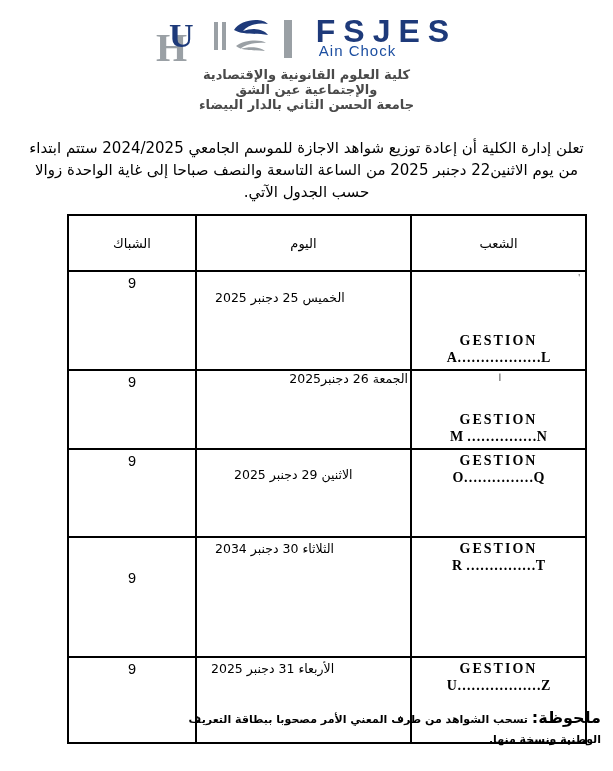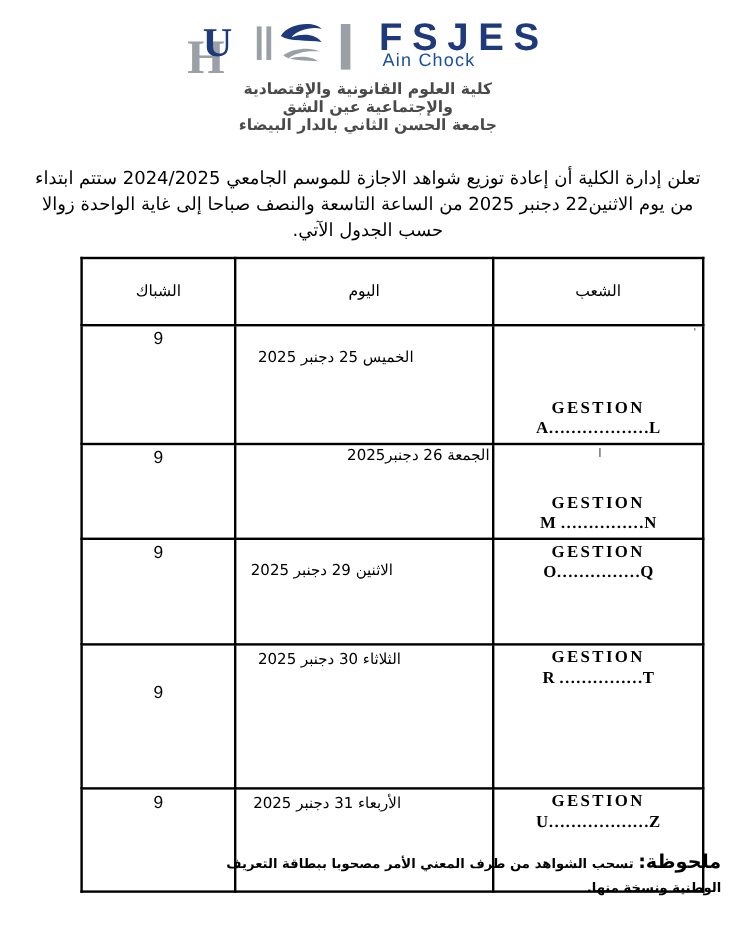--- a/index.html
+++ b/index.html
@@ -52,21 +52,21 @@
   .corner-mark { position:absolute; font-size:10px; color:#444; font-weight:normal; }
   tr.r0 .corner-mark { top:0; right:5px; }
   tr.r1 .corner-mark { top:1px; left:50%; }
 
   tr.r0 td.cell-sections, tr.r1 td.cell-sections { vertical-align:bottom; padding-bottom:3px; }
   tr.r2 td.cell-sections, tr.r3 td.cell-sections, tr.r4 td.cell-sections { vertical-align:top; padding-top:3px; }
 
   td.cell-day { font-size:12.5px; vertical-align:top; text-align:right; direction:rtl; }
   tr.r0 td.cell-day { padding-top:18px; padding-left:18px; text-align:left; }
   tr.r1 td.cell-day { padding:0 2px 0 0; }
-  tr.r2 td.cell-day { padding-top:17px; padding-left:12px; text-align:left; }
+  tr.r2 td.cell-day { padding-top:17px; padding-left:37px; text-align:left; }
   tr.r3 td.cell-day { padding-top:3px; padding-left:18px; text-align:left; }
   tr.r4 td.cell-day { padding-top:3px; padding-left:14px; text-align:left; }
 
   td.cell-window {
     font-family:"Liberation Sans", sans-serif; font-size:14.5px;
     text-align:center; vertical-align:top; padding-top:3px;
   }
   tr.r3 td.cell-window { padding-top:32px; }
 
   tr.r0 td { height:78px; }
@@ -157,21 +157,21 @@
           <div class="range-line">O……………Q</div>
         </td>
         <td class="cell-day">الاثنين 29 دجنبر 2025</td>
         <td class="cell-window">9</td>
       </tr>
       <tr class="r3">
         <td class="cell-sections">
           <div class="prog-line">GESTION</div>
           <div class="range-line">R ……………T</div>
         </td>
-        <td class="cell-day">الثلاثاء 30 دجنبر 2025</td>
+        <td class="cell-day">الثلاثاء 30 دجنبر 2034</td>
         <td class="cell-window">9</td>
       </tr>
       <tr class="r4">
         <td class="cell-sections">
           <div class="prog-line">GESTION</div>
           <div class="range-line">U………………Z</div>
         </td>
         <td class="cell-day">الأربعاء 31 دجنبر 2025</td>
         <td class="cell-window">9</td>
       </tr>

